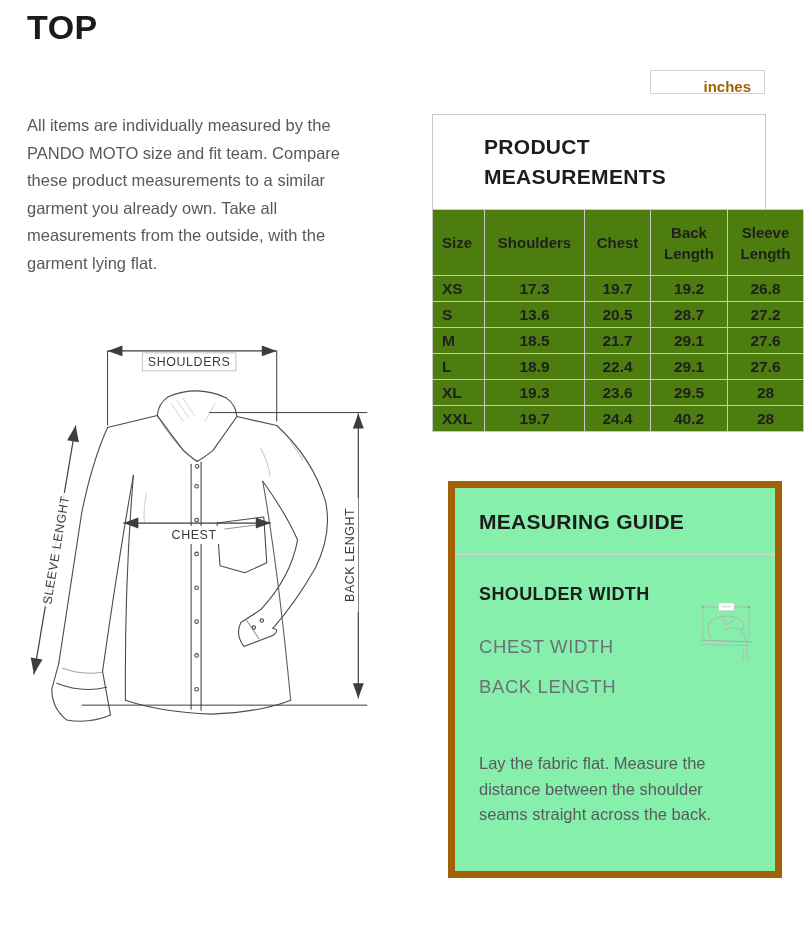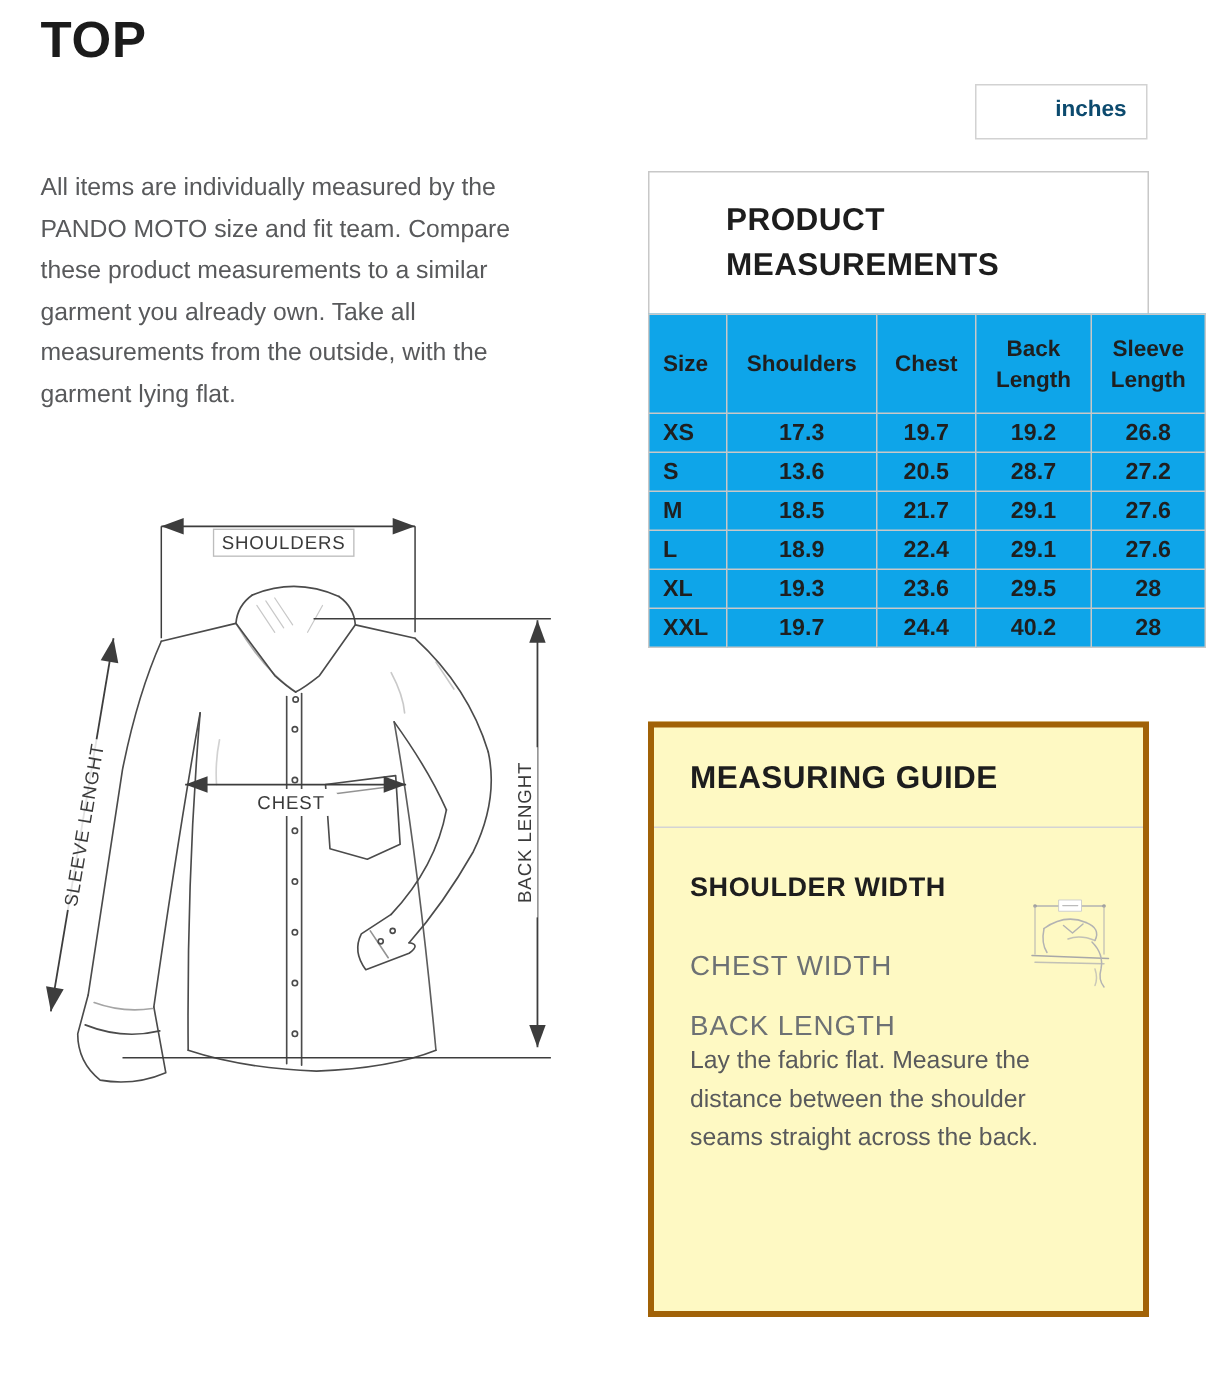--- a/index.html
+++ b/index.html
@@ -7,23 +7,23 @@
   body { font-family: "Liberation Sans", "DejaVu Sans", sans-serif; }
   .page {
     position: relative; width: 806px; height: 931px; background: #fff;
     overflow: hidden; margin: 0 auto;
   }
   .page-title {
     position: absolute; left: 27px; top: 8px;
     font-size: 34px; font-weight: 700; letter-spacing: 0.5px; color: #1b1b1b;
   }
   .unit-btn {
-    position: absolute; left: 650px; top: 56px; width: 115px; height: 37px;
+    position: absolute; left: 650px; top: 70px; width: 115px; height: 24px;
     border: 1px solid #d2d2d2; background: #fff;
-    font-size: 15px; font-weight: 700; color: #0c4a6e;
+    font-size: 15px; font-weight: 700; color: #a16207;
     text-align: right; padding: 7px 13px 0 0; cursor: pointer;
   }
   .intro {
     position: absolute; left: 27px; top: 112px; width: 334px;
     font-size: 16.5px; line-height: 27.5px; color: #58595b;
   }
   .diagram { position: absolute; left: 12px; top: 333px; width: 410px; height: 396px; }
   .dim-label { font-size: 12.5px; letter-spacing: 0.6px; fill: #3a3a3a; }
 
   
@@ -31,61 +31,61 @@
     position: absolute; left: 432px; top: 114px; width: 334px; height: 95px;
     border: 1px solid #c8c8c8; border-bottom: none;
     display: flex; align-items: center; justify-content: center; 
   }
   .pm-title {
     font-size: 21px; font-weight: 700; color: #1d1d1d; line-height: 1.45;
     letter-spacing: 0.3px; max-width: 230px;
   }
   .pm-table {
     position: absolute; left: 432px; top: 209px; width: 371px;
-    border-collapse: collapse; table-layout: fixed; background: #0ea5e9;
+    border-collapse: collapse; table-layout: fixed; background: #4d7c0f;
   }
   .pm-table th, .pm-table td { border: 1px solid #c8c8c8; color: #1f1f1f; }
   .pm-table th {
     height: 66px; font-size: 15px; font-weight: 700; line-height: 1.4;
     text-align: center; vertical-align: middle; padding: 2px;
   }
   .pm-table td {
     height: 26px; font-size: 15.5px; font-weight: 700; text-align: center;
     vertical-align: middle;
   }
   .pm-table .col-size { width: 52px; }
   .pm-table .col-shoulders { width: 100px; }
   .pm-table .col-chest { width: 66px; }
   .pm-table .col-back { width: 77px; }
   .pm-table .col-sleeve { width: 76px; }
   .pm-table th.size-cell, .pm-table td.size-cell { text-align: left; padding-left: 9px; }
 
   
   .guide-box {
-    position: absolute; left: 432px; top: 481px; width: 334px; height: 397px;
-    border: 4px solid #a16207; background: #fef9c3;
+    position: absolute; left: 448px; top: 481px; width: 334px; height: 397px;
+    border: 7px solid #a16207; background: #86efac;
   }
   .guide-title {
     padding: 22px 0 0 24px; font-size: 21px; font-weight: 700;
     color: #1d1d1d; letter-spacing: 0.3px;
   }
   .guide-divider { border-top: 1px solid #d4d4d4; margin-top: 20px; }
   .guide-body { position: relative; padding: 0 24px; }
   .guide-item {
     font-size: 18.5px; color: #6d7174; letter-spacing: 0.6px; cursor: pointer;
   }
   .guide-item.active {
     font-size: 18px; font-weight: 700; color: #1e1e1e; letter-spacing: 0.4px;
   }
   .gi-1 { margin-top: 29px; }
   .gi-2 { margin-top: 31px; }
   .gi-3 { margin-top: 18px; }
   .gi-4 { margin-top: 18px; }
   .guide-desc {
-    width: 258px;
+    margin-top: 53px; width: 258px;
     font-size: 16.5px; line-height: 25.5px; color: #595a5c;
   }
   .guide-icon { position: absolute; right: 20px; top: 13px; width: 56px; height: 66px; }
 </style>
 </head>
 <body>
 
 <div class="page">
 
   <div class="page-title">TOP</div>

